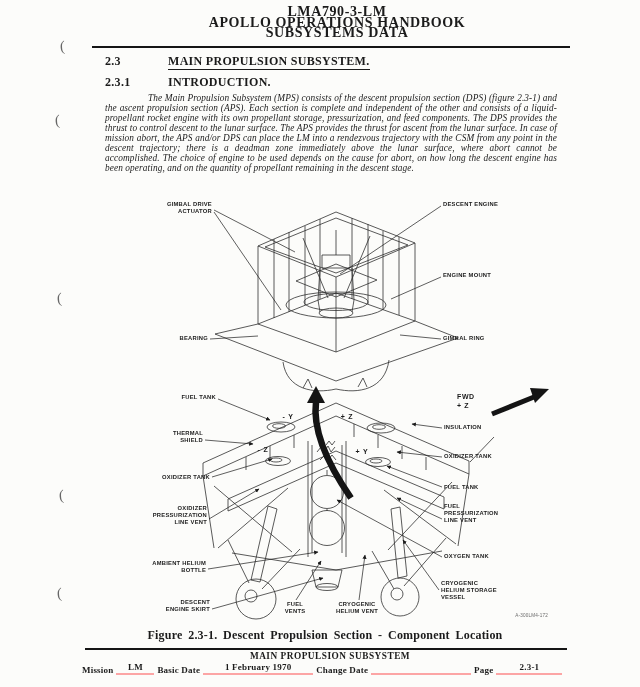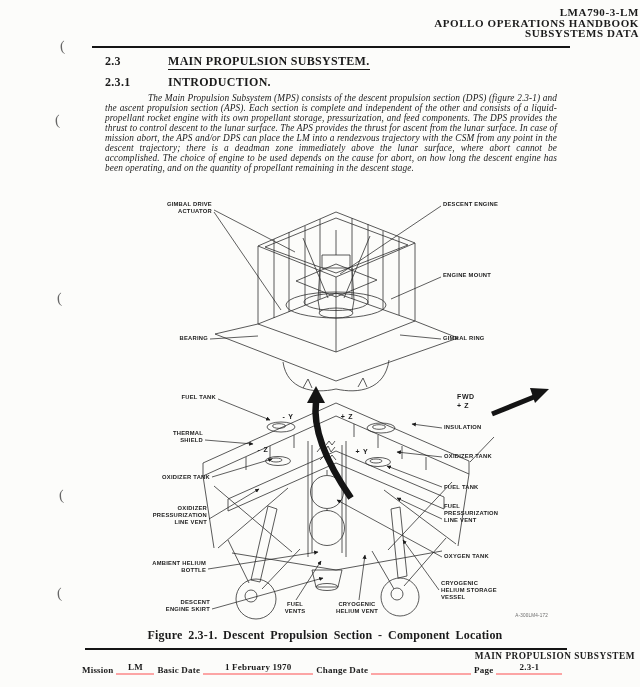--- a/index.html
+++ b/index.html
@@ -5,21 +5,21 @@
   html,body{margin:0;padding:0;}
   body{background:#e9e9e9;}
   .page{
     position:relative; width:640px; height:687px; overflow:hidden;
     background:#fcfcfa; color:#1b1b1b;
     font-family:"Liberation Serif", serif;
   }
   
   .doc-header{
     position:absolute; top:7px; left:35px; width:604px;
-    text-align:right; font-weight:bold; font-size:11px; line-height:10.5px;
+    text-align:center; font-weight:bold; font-size:14px; line-height:10.5px;
     letter-spacing:.6px;
   }
   .rule-top{
     position:absolute; top:46px; left:92px; width:478px; height:2.4px;
     background:#151515; border:none;
   }
   
   .h-row{position:absolute; left:105px; font-size:12px; font-weight:bold; letter-spacing:.3px;}
   .h-num{display:inline-block; width:63px;}
   .h-title-underline{border-bottom:1px solid #1b1b1b; padding-bottom:1px;}
@@ -44,21 +44,21 @@
   .ref{font-size:4.6px; font-weight:normal; color:#6a6a6a; letter-spacing:.2px;}
   .leader{stroke:#1b1b1b; stroke-width:.7;}
   
   .fig-caption{
     position:absolute; top:628px; left:10px; width:630px; text-align:center;
     font-size:12px; font-weight:bold; word-spacing:2.5px; letter-spacing:.2px;
   }
   
   .rule-footer{position:absolute; top:648px; left:85px; width:482px; height:2.2px; background:#151515; border:none;}
   .footer-title{
-    position:absolute; top:651px; left:25px; width:610px; text-align:right;
+    position:absolute; top:651px; left:25px; width:610px; text-align:center;
     font-size:9.3px; font-weight:bold; letter-spacing:.5px;
   }
   .footer-row{
     position:absolute; top:662px; left:82px; width:520px;
     display:flex; align-items:flex-end; gap:3px;
     font-size:9px; font-weight:bold; letter-spacing:.2px;
   }
   .blank-seg{
     display:inline-block; border-bottom:2px solid #fca5a5;
     text-align:center; padding-bottom:0px; line-height:11px;

